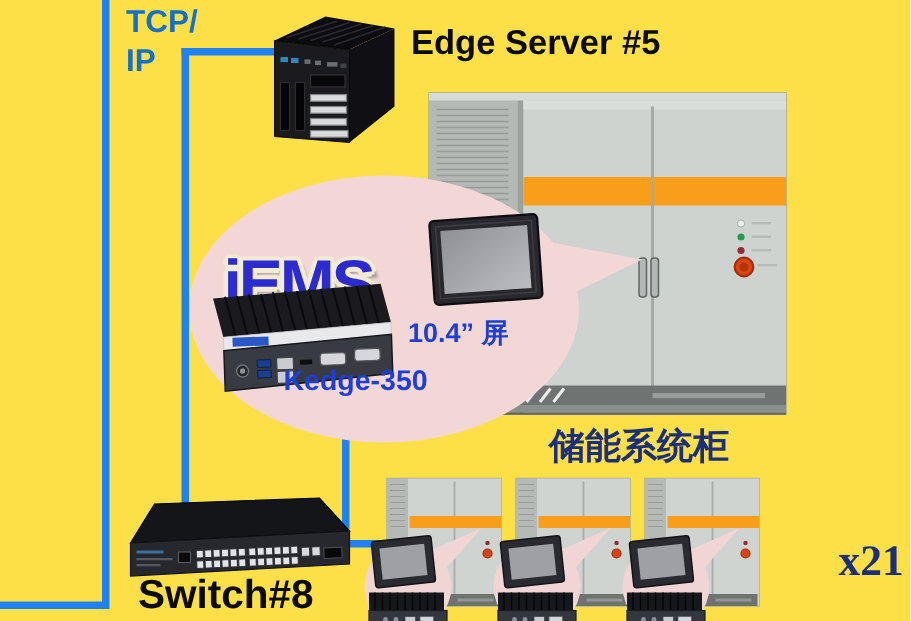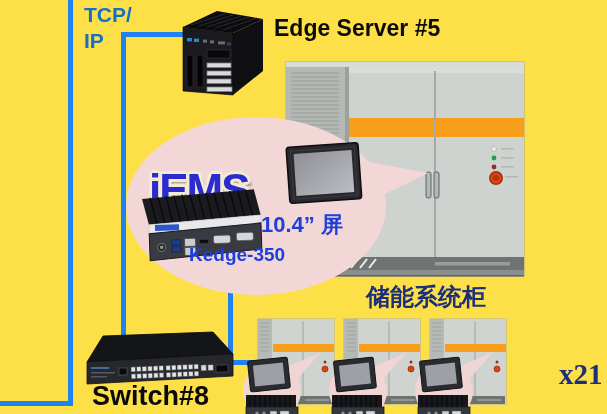--- a/index.html
+++ b/index.html
@@ -9,21 +9,21 @@
   }
   .abs{position:absolute;}
   
   .bline{position:absolute;background:#1e82f2;}
   
   .protocol{
     left:84px;top:2px;color:#1470c8;font-weight:bold;font-size:21px;line-height:26px;
   }
   .lbl-edge{left:274px;top:15px;font-size:23px;font-weight:bold;color:#0b0b0b;letter-spacing:0px;}
   .lbl-switch{left:92px;top:381px;font-size:27px;font-weight:bold;color:#0b0b0b;}
-  .lbl-screen{left:261px;top:210px;font-size:22px;font-weight:bold;color:#1d3ed8;}
+  .lbl-screen{left:272px;top:210px;font-size:18px;font-weight:bold;color:#1d3ed8;}
   .lbl-model{left:189px;top:244px;font-size:19px;font-weight:bold;color:#1d3ed8;}
   .lbl-cabinet{left:366px;top:281px;font-size:24px;font-weight:bold;color:#1c2f7a;}
   .lbl-count{left:559px;top:358px;font-size:29px;font-weight:bold;color:#1c2f7a;font-family:Liberation Serif, serif;}
   .iems{
     left:149px;top:133px;font-size:44px;font-weight:bold;
     color:#2b2bd0;letter-spacing:-2px;
     text-shadow:
       -2px -2px 0 #f2ecd2, 2px -2px 0 #f2ecd2, -2px 2px 0 #f2ecd2, 2px 2px 0 #f2ecd2,
       -3px 0 0 #f2ecd2, 3px 0 0 #f2ecd2, 0 3px 0 #f2ecd2, 0 -3px 0 #f2ecd2,
       4px 4px 2px rgba(100,100,100,0.55);

